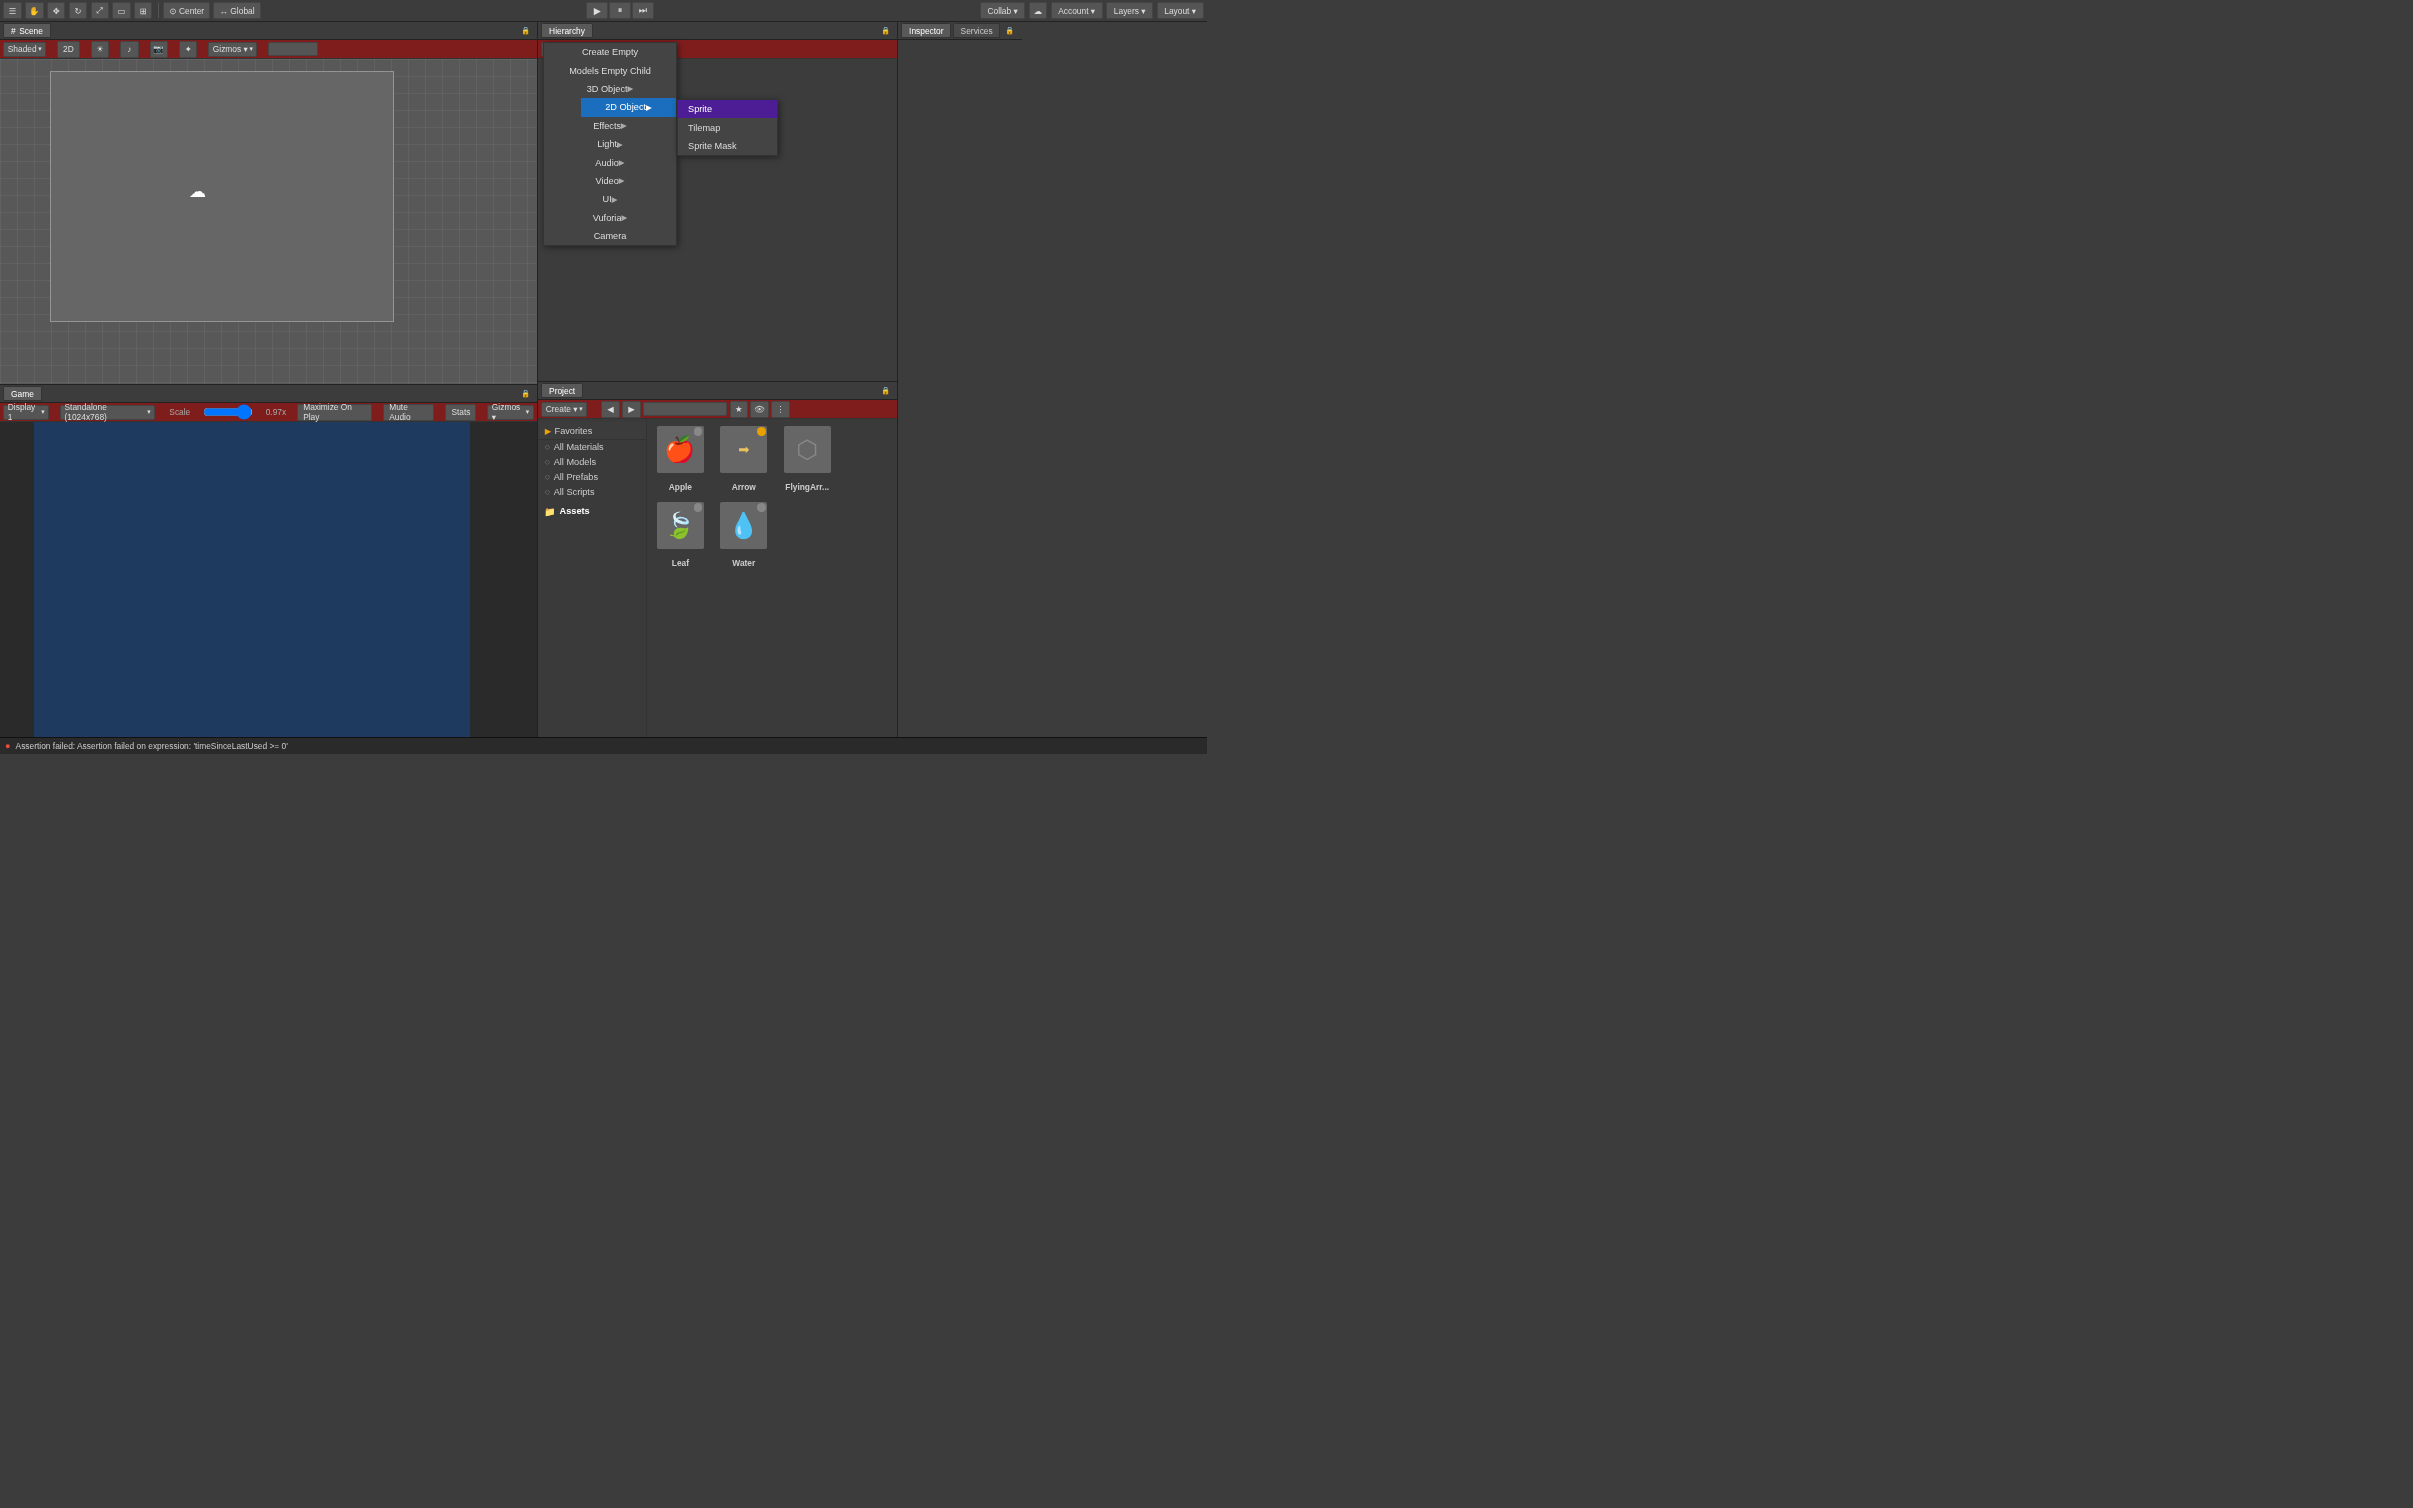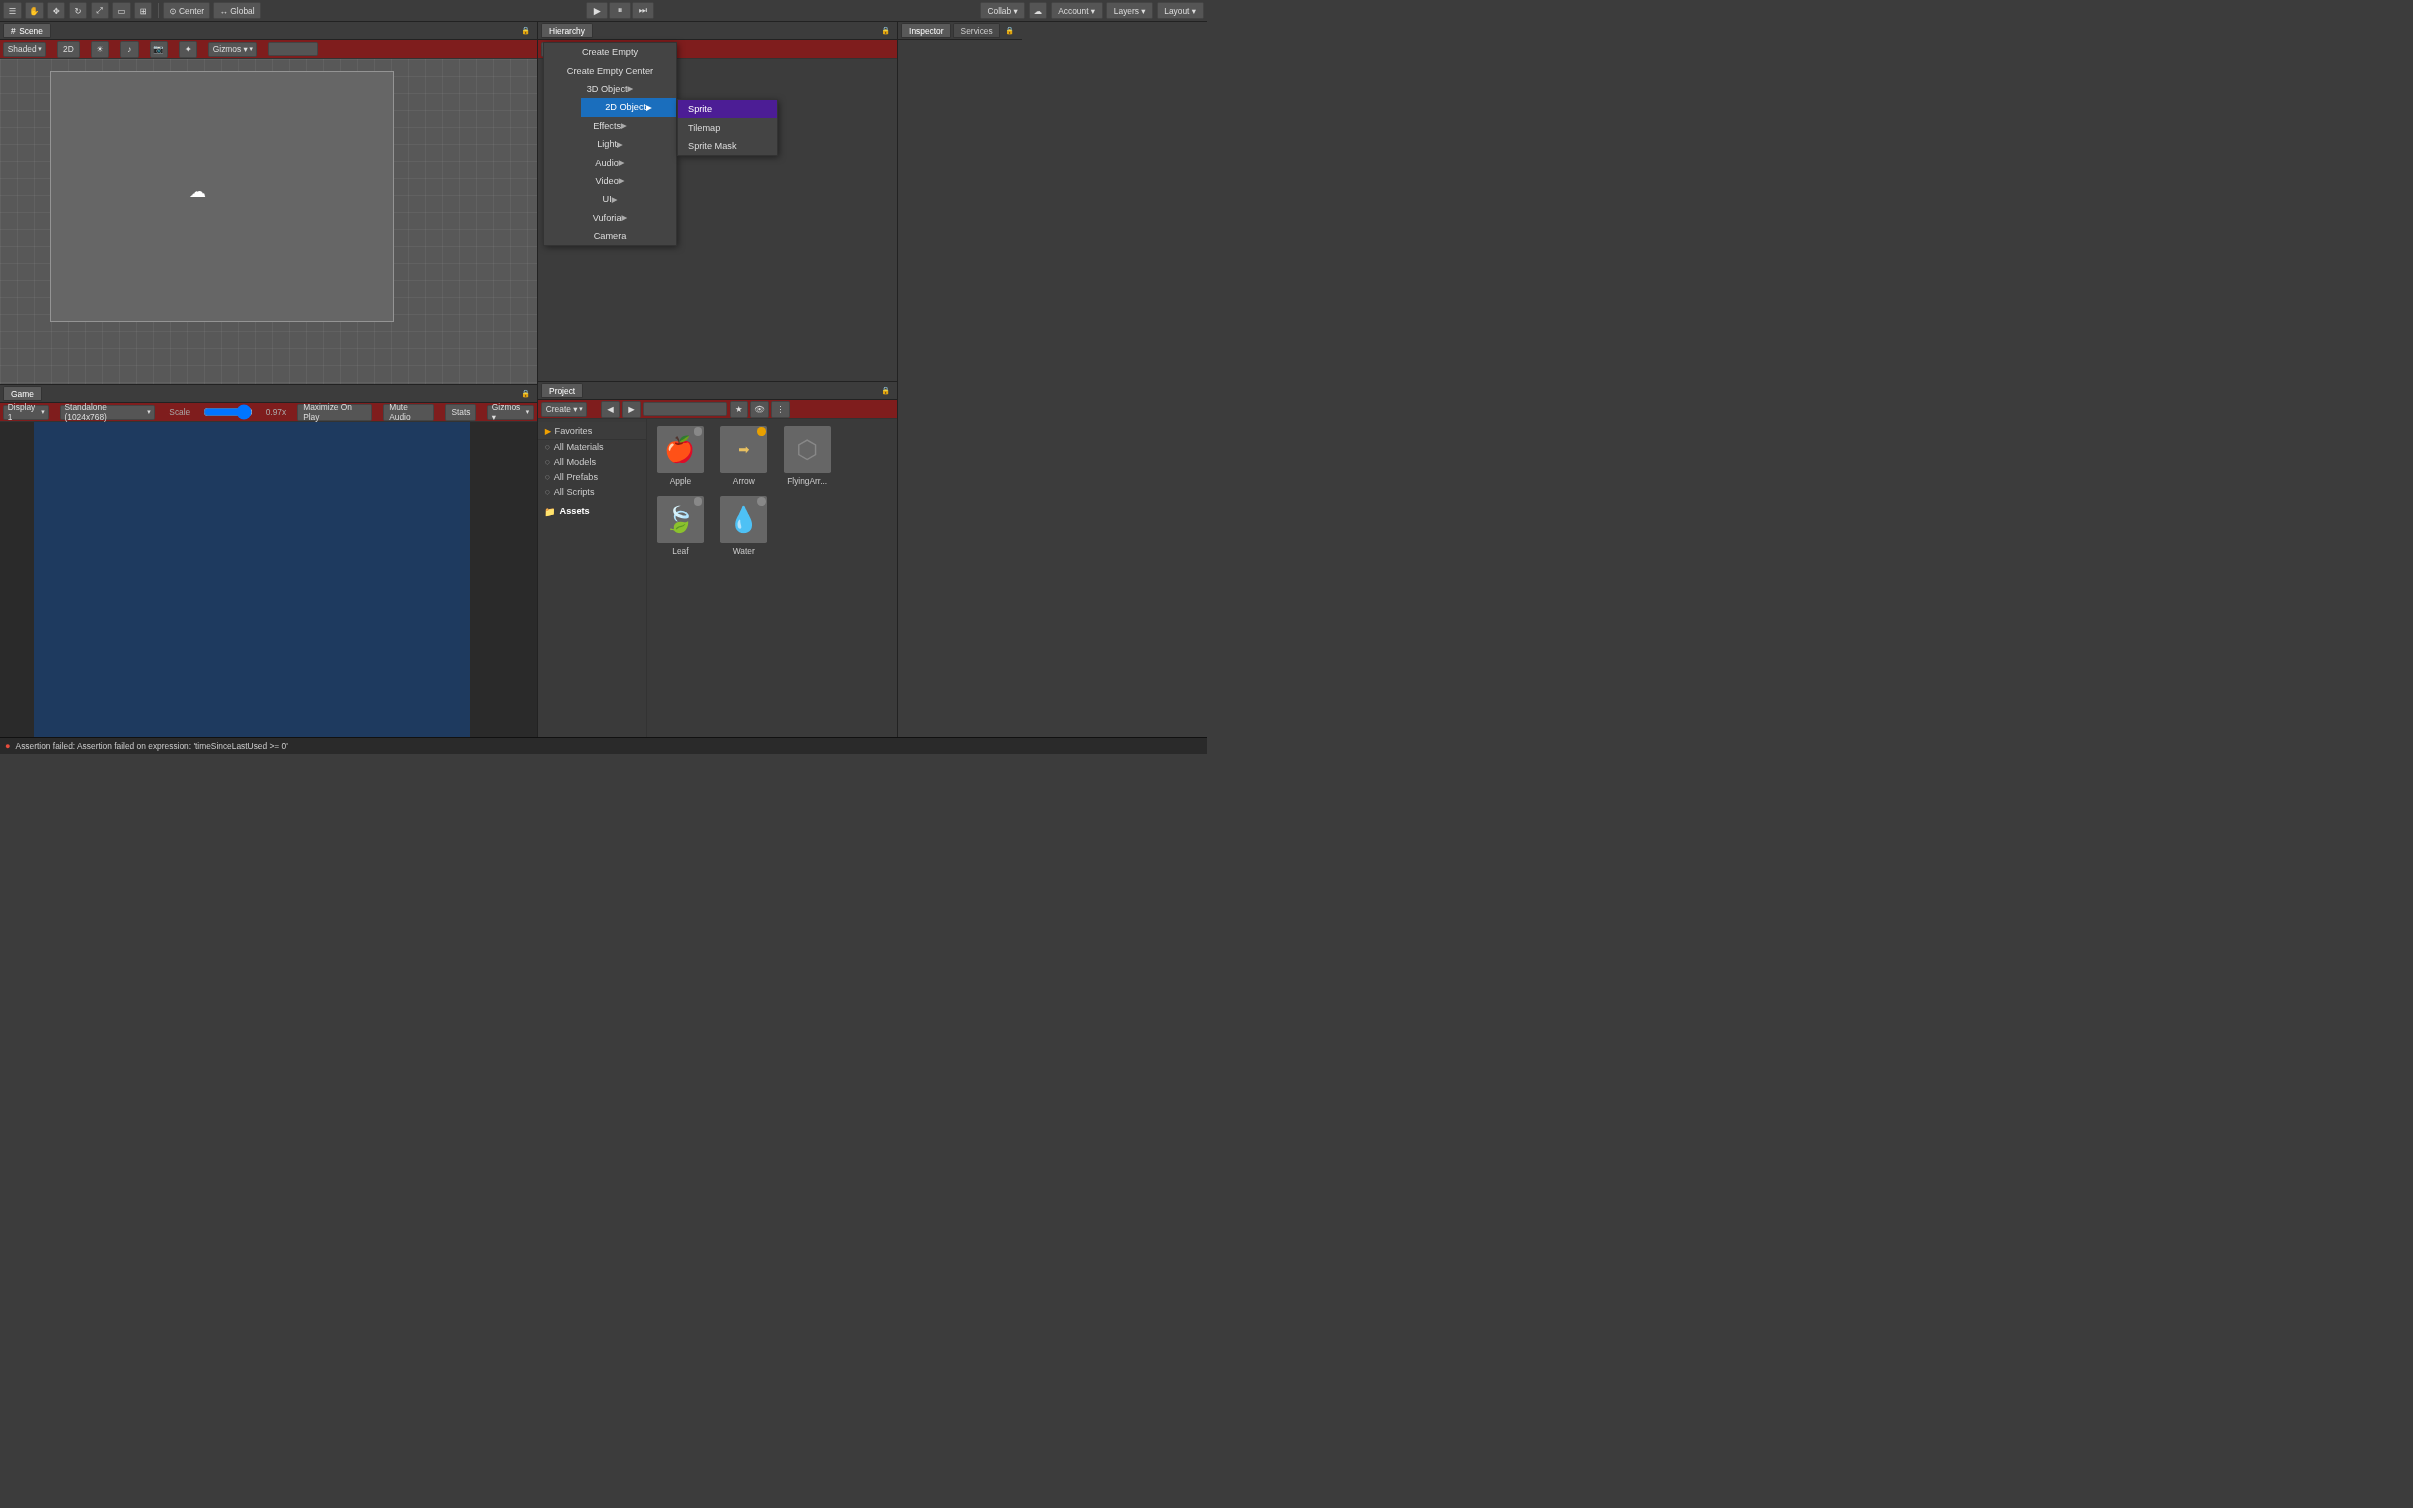--- a/index.html
+++ b/index.html
@@ -296,21 +296,22 @@
       right: 1.7px;
       width: 8.4px;
       height: 8.4px;
       border-radius: 50%;
       background: #888;
     }
     .asset-label {
       font-size: 8.4px;
       color: #ccc;
       text-align: center;
-      margin-top: 3px;
+      margin-top: 9px;
+      font-weight: bold;
     }
 
     
     .favorites-header {
       padding: 3.4px 6.7px;
       font-size: 9.2px;
       color: #ccc;
       display: flex;
       align-items: center;
       gap: 3.4px;
@@ -633,21 +634,21 @@
     </div>
   </div>
 
 </div>
 
 <div class="dropdown-menu">
   <div class="menu-item">
     <span>Create Empty</span>
   </div>
   <div class="menu-item">
-    <span>Create Empty Center</span>
+    <span>Models Empty Child</span>
   </div>
   <div class="menu-item">
     <span>3D Object</span>
     <span class="arrow">▶</span>
   </div>
   <div class="menu-item highlighted">
     <span>2D Object</span>
     <span class="arrow">▶</span>
   </div>
   <div class="menu-item">

